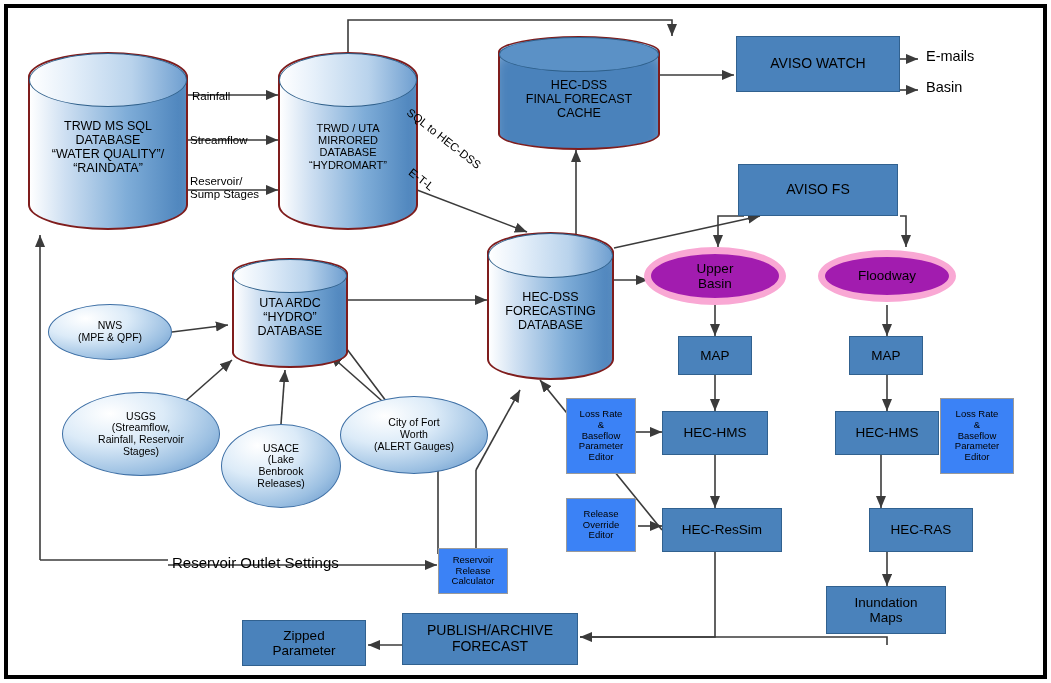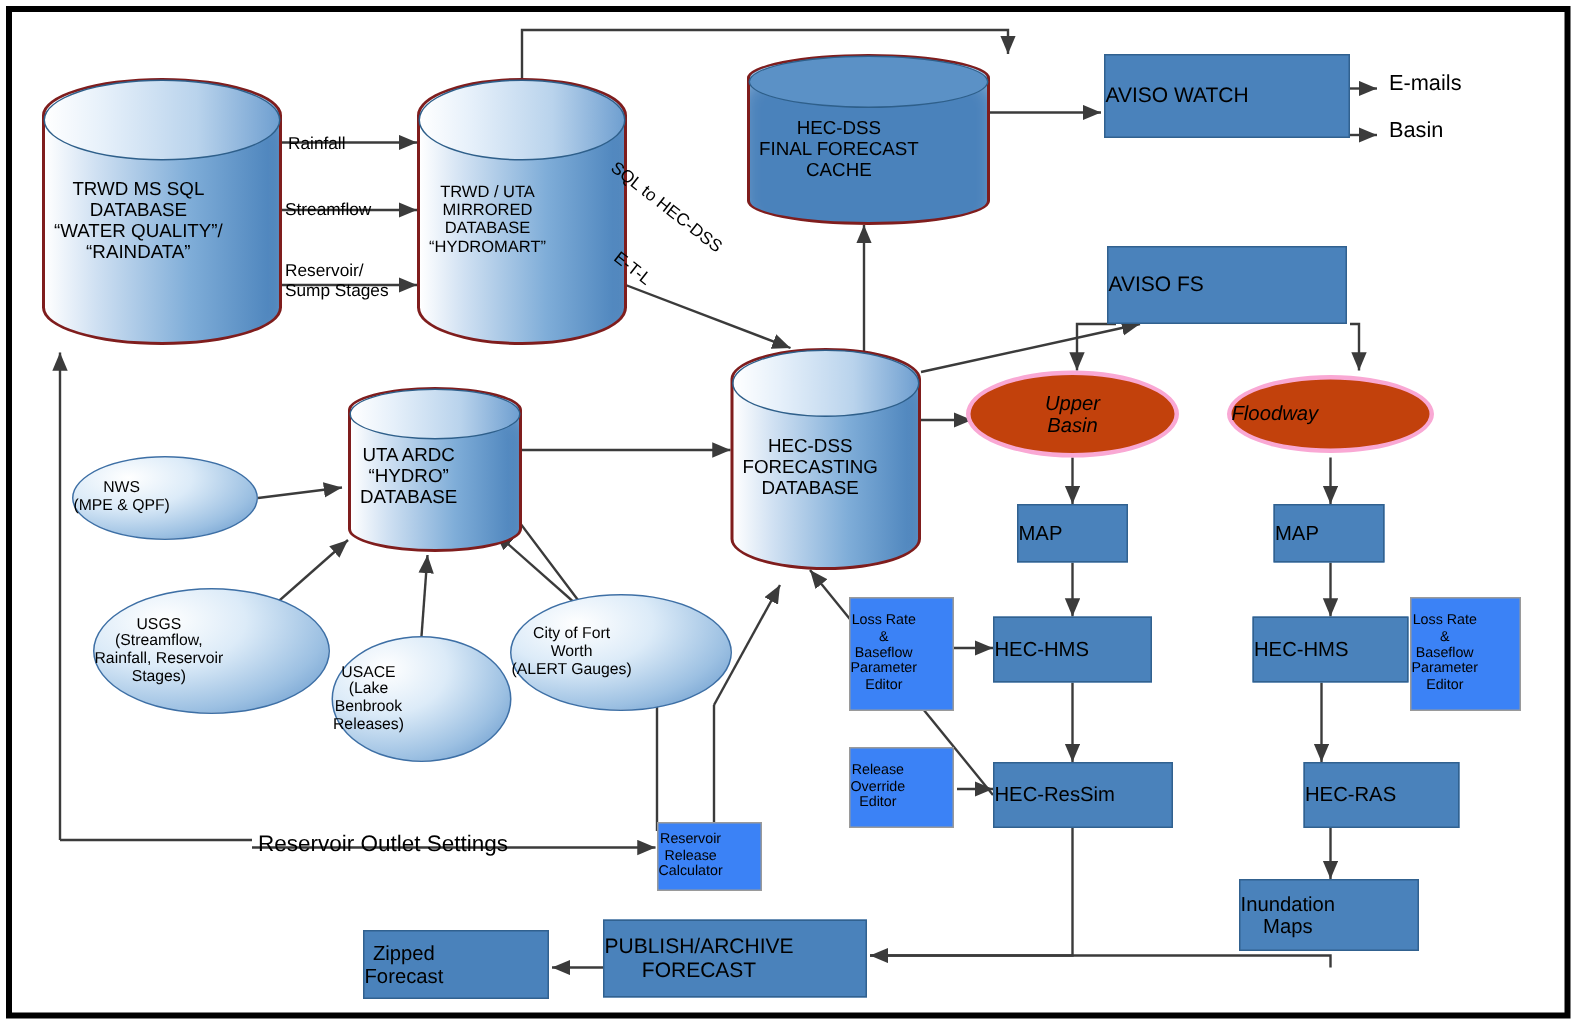--- a/index.html
+++ b/index.html
@@ -26,20 +26,21 @@
     position: absolute;
     left: 0; top: 0;
     width: 1051px; height: 683px;
     pointer-events: none;
   }
   .node {
     position: absolute;
     box-sizing: border-box;
     display: flex;
     align-items: center;
+    justify-content: center;
     text-align: center;
     color: #000000;
     line-height: 1.12;
   }
   
   .cyl {
     background: linear-gradient(to right, #ffffff 0%, #cfe0f2 22%, #7fadd8 62%, #4a82bb 100%);
     border: 2px solid #7f1d1d;
     border-radius: 50% / 14%;
     box-shadow: inset 0 10px 18px -12px rgba(255,255,255,0.95);
@@ -71,24 +72,23 @@
     border: 1px solid #9a9a9a;
     color: #000000;
   }
   
   .ellipse {
     background: radial-gradient(ellipse at 30% 25%, #ffffff 0%, #dcebf8 35%, #9cc0e2 70%, #5b8fc6 100%);
     border: 1px solid #3d6fa5;
     border-radius: 50%;
   }
   .ellipse-solid {
-    background: #c2410c;
-    border: 3px solid #f9a8d4;
+    background: #a21caf;
+    border: 7px solid #f9a8d4;
     border-radius: 50%;
-    font-style: italic;
   }
   .plain-label {
     position: absolute;
     color: #000000;
     background: transparent;
     white-space: pre-line;
     line-height: 1.15;
   }
 </style>
 </head>
@@ -246,21 +246,21 @@
 Maps</span>
   </div>
 
   <div class="node rect" style="left:402px; top:613px; width:176px; height:52px; font-size:14px;">
     <span style="white-space:pre-line;">PUBLISH/ARCHIVE
 FORECAST</span>
   </div>
 
   <div class="node rect" style="left:242px; top:620px; width:124px; height:46px; font-size:13.5px;">
     <span style="white-space:pre-line;">Zipped
-Forecast</span>
+Parameter</span>
   </div>
 
   <div class="node grey" style="left:566px; top:398px; width:70px; height:76px; font-size:9.5px;">
     <span style="white-space:pre-line;">Loss Rate
 &amp;
 Baseflow
 Parameter
 Editor</span>
   </div>
 

